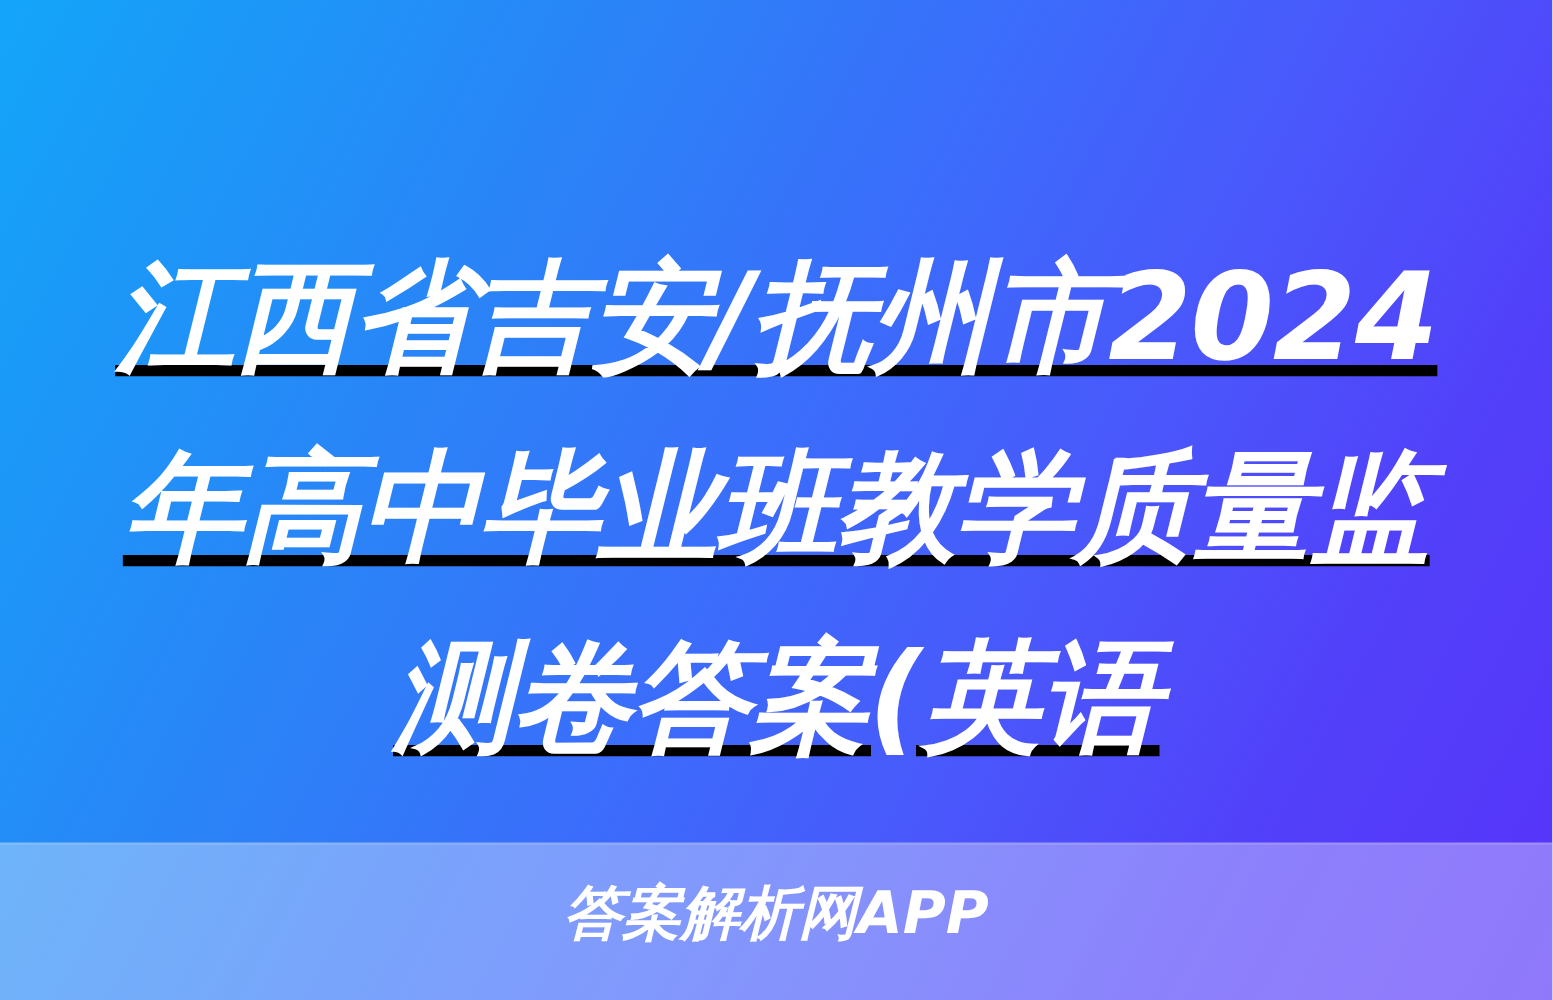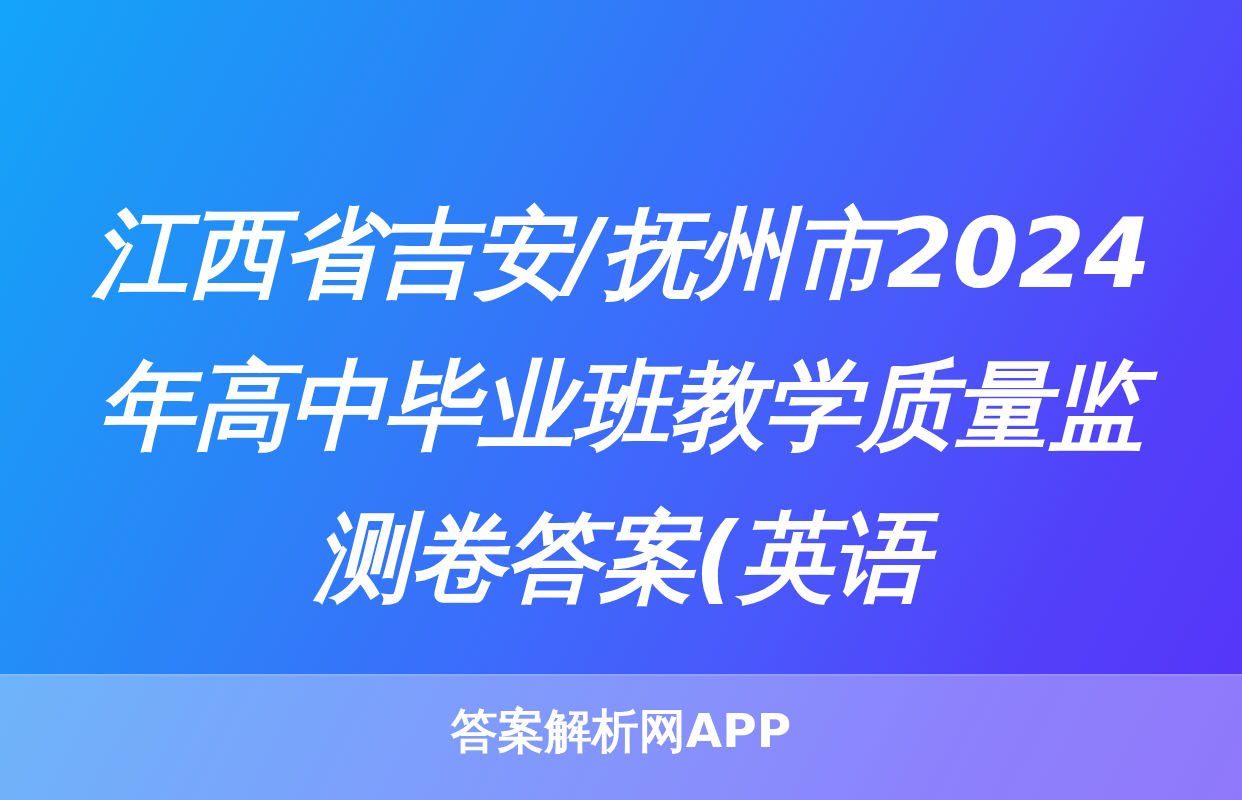--- a/index.html
+++ b/index.html
@@ -31,20 +31,21 @@
 
   
   .title-block {
     position: absolute;
     left: 0;
     right: 0;
     top: 178px;
     text-align: center;
     padding: 0 28px;
     box-sizing: border-box;
+    text-decoration: underline;
   }
 
   .title-line {
     display: block;
     color: #ffffff;
     font-family: "DejaVu Sans", "Liberation Sans", sans-serif;
     font-weight: 700;
     font-style: italic;
     font-size: 97px;
     line-height: 152px;
@@ -75,20 +76,21 @@
 
   .watermark {
     position: absolute;
     left: 0;
     right: 0;
     top: 702px;
     text-align: center;
     color: #ffffff;
     font-family: "DejaVu Sans", "Liberation Sans", sans-serif;
     font-weight: 700;
+    font-style: italic;
     font-size: 47px;
     line-height: 58px;
     letter-spacing: 0px;
     white-space: nowrap;
   }
 </style>
 </head>
 <body>
 
 <div class="poster">

